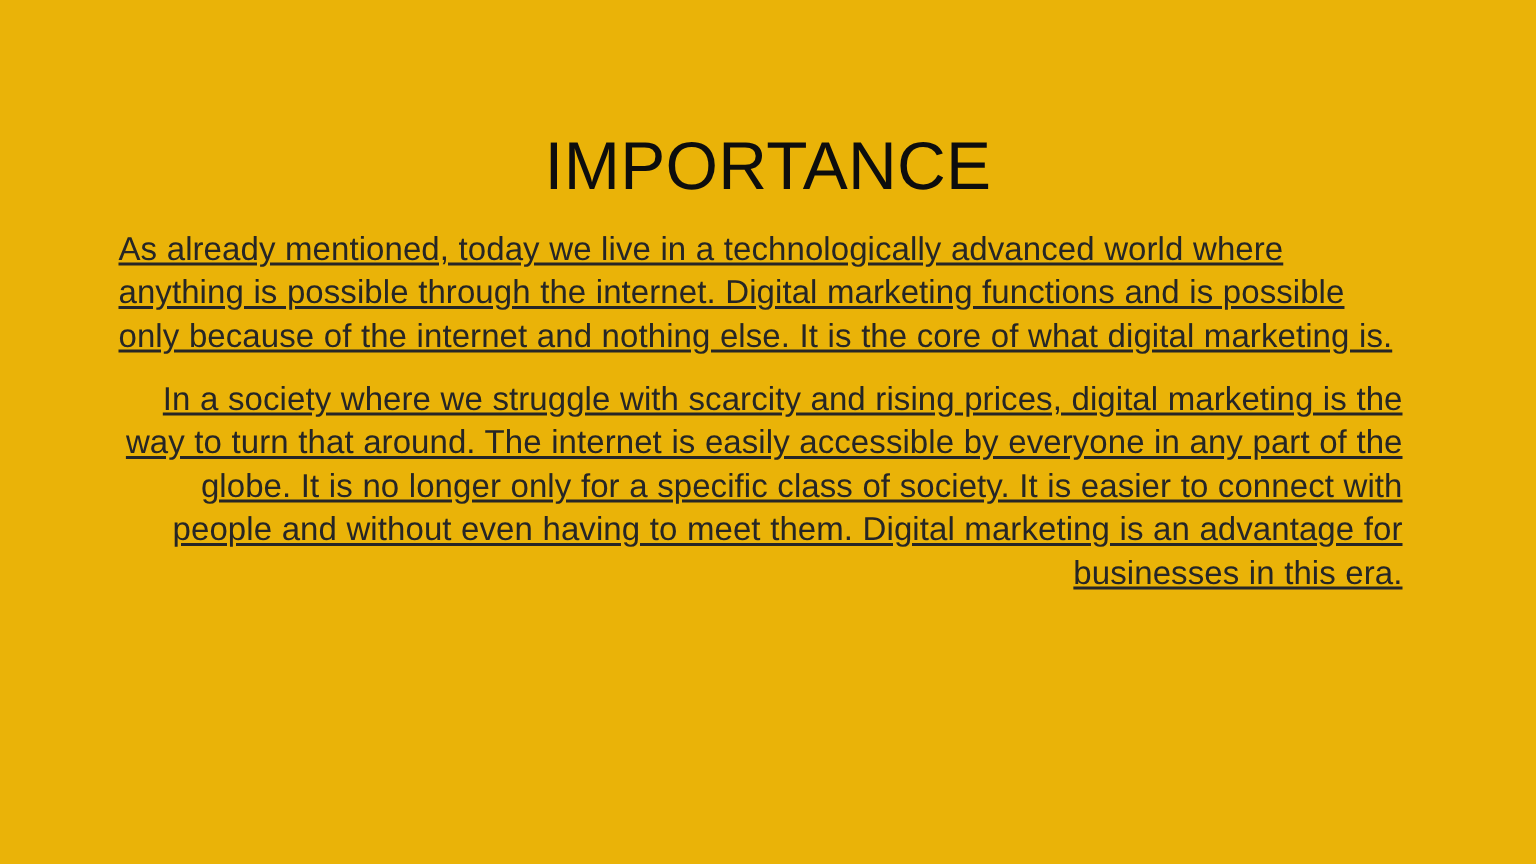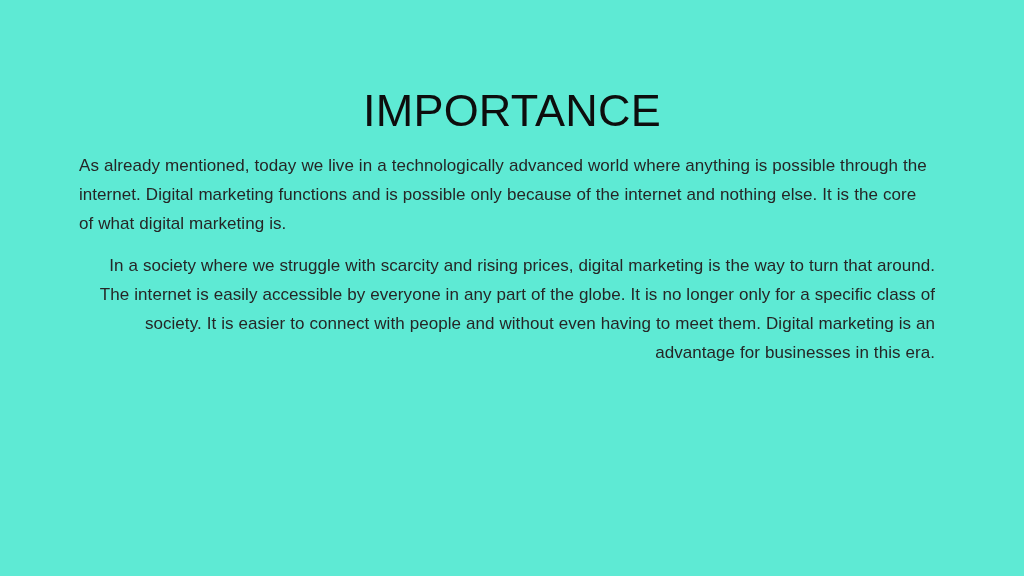--- a/index.html
+++ b/index.html
@@ -11,21 +11,21 @@
     width: 1024px;
     height: 576px;
     overflow: hidden;
     font-family: "Liberation Sans", sans-serif;
     -webkit-font-smoothing: antialiased;
   }
   .slide {
     position: relative;
     width: 1024px;
     height: 576px;
-    background: #5eead4;
+    background: #eab308;
     box-sizing: border-box;
   }
   .slide-title {
     position: absolute;
     left: 0;
     top: 57px;
     width: 1024px;
     text-align: center;
     font-size: 45px;
     font-weight: 400;
@@ -35,26 +35,27 @@
     white-space: nowrap;
   }
   .body-block {
     position: absolute;
     left: 79px;
     top: 151px;
     width: 856px;
   }
   .body-para {
     margin: 0 0 13px 0;
-    font-size: 17px;
+    font-size: 22px;
     line-height: 29px;
     color: #262626;
     text-align: left;
     letter-spacing: 0.05px;
     word-spacing: 0.2px;
+    text-decoration: underline;
   }
   .body-para:last-child {
     margin-bottom: 0;
     text-align: right;
   }
 </style>
 </head>
 <body>
 
 <div class="slide">

